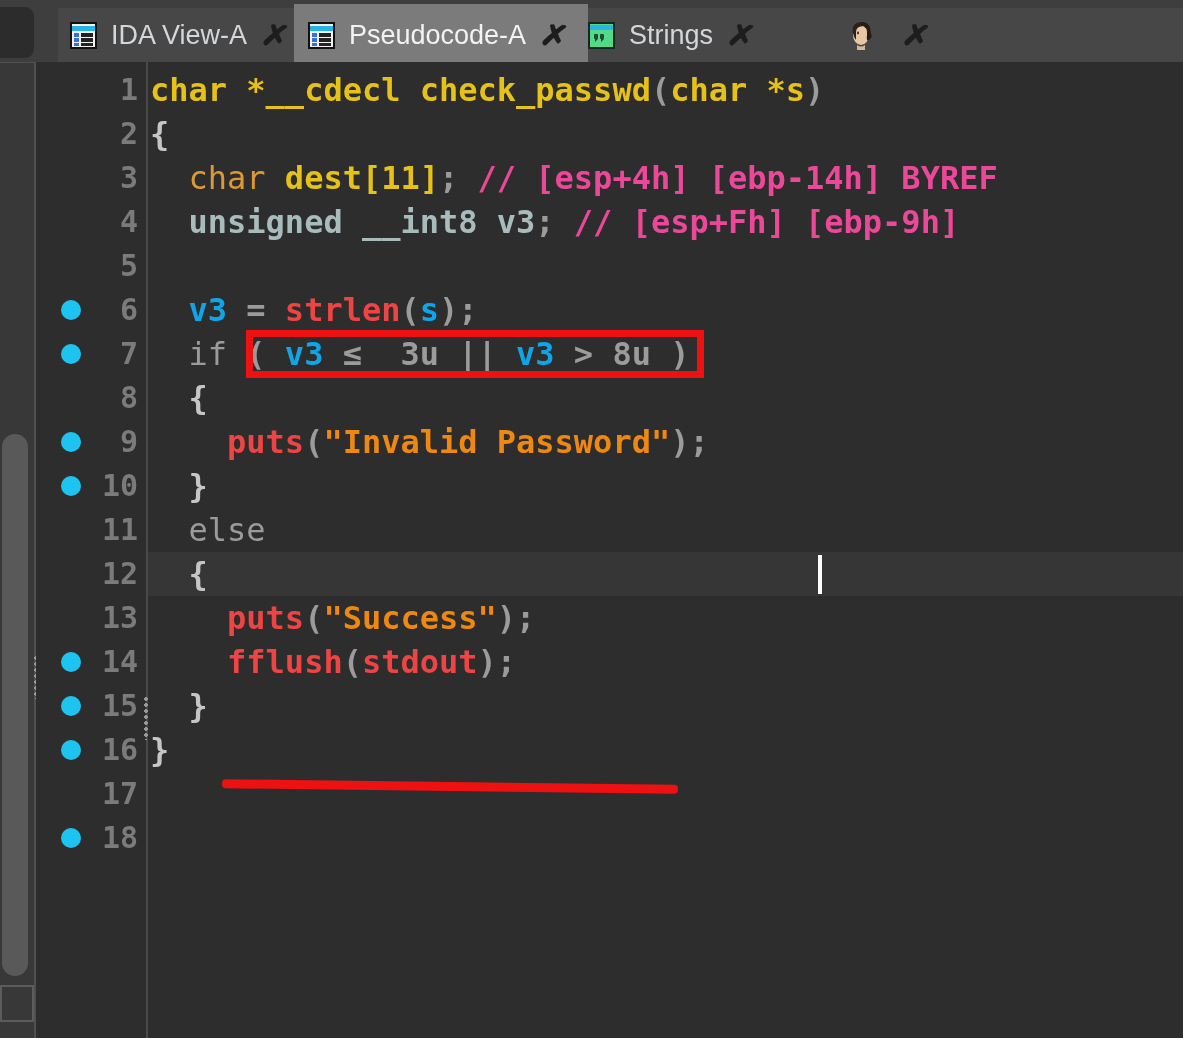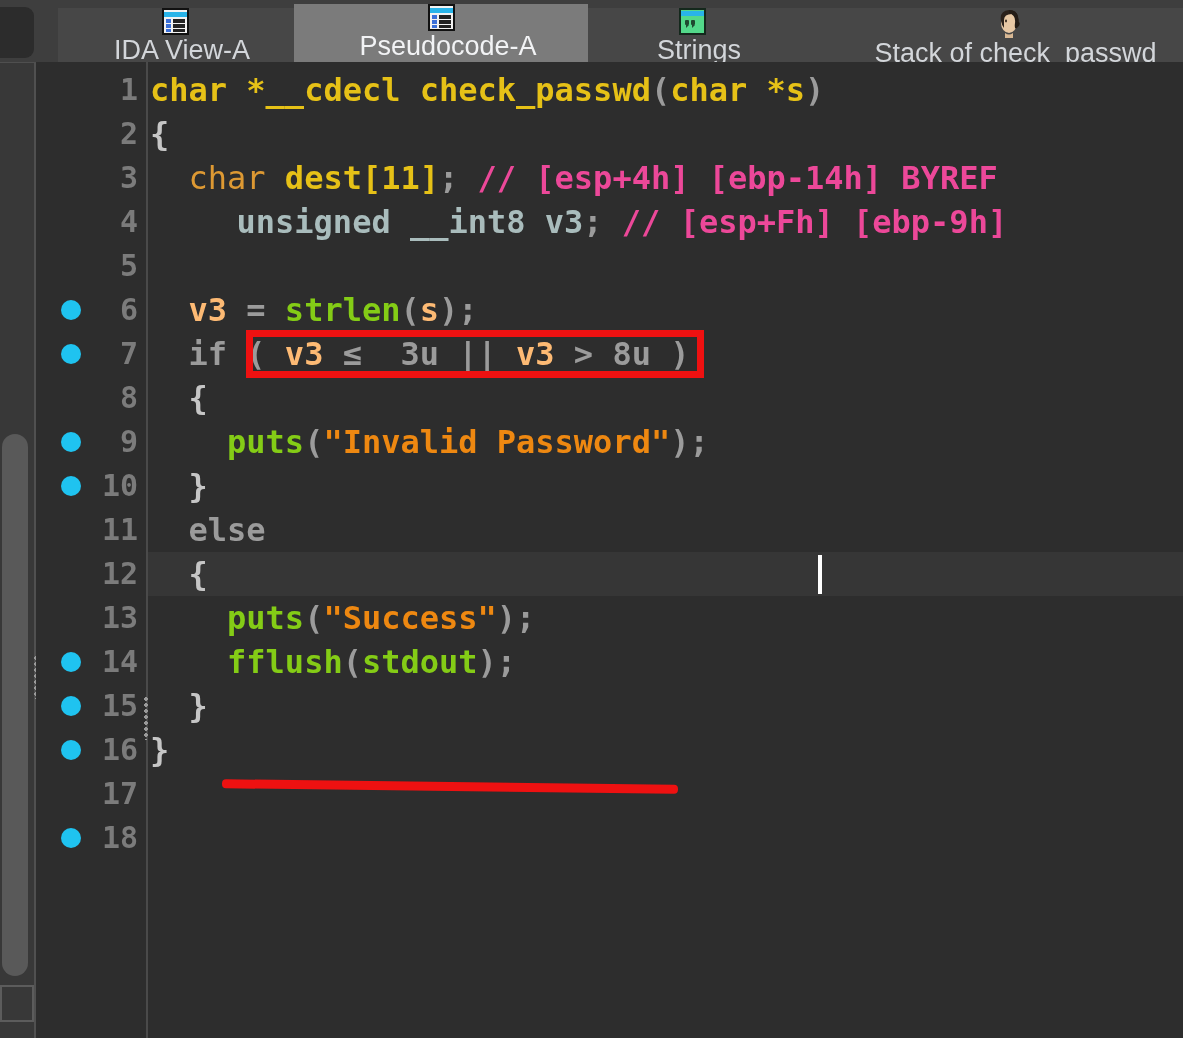--- a/index.html
+++ b/index.html
@@ -7,21 +7,21 @@
               font-family:"Liberation Sans", sans-serif; }
   #app { position:relative; width:1183px; height:1038px; background:#2b2b2b; overflow:hidden; }
 
   
   .tabbar { position:absolute; left:0; top:0; width:1183px; height:62px; background:#3e3e3e; }
   .corner-box { position:absolute; left:-10px; top:7px; width:44px; height:51px;
                 background:#2c2c2c; border-radius:9px; overflow:hidden;
                 color:#9a9a9a; font-size:24px; line-height:48px; }
   .corner-box span { position:absolute; left:2px; top:1px; }
   .tab { position:absolute; top:8px; height:54px; display:flex; align-items:center;
-         background:#474747; color:#d3d6da; font-size:27px; white-space:nowrap;flex-direction:column; }
+         background:#474747; color:#d3d6da; font-size:27px; white-space:nowrap; }
   .tab.active { top:4px; height:62px; background:#7b7b7b; color:#f2f3f5; }
   .tab .ticon { flex:0 0 auto; margin-right:14px; display:block; }
   .tab .xclose { font-size:30px; font-weight:bold; color:#1d1d1d;
                  transform:rotate(8deg) scaleX(1.15); margin-left:16px; cursor:pointer; }
   #tab-ida    { left:58px;  width:236px; padding-left:12px; }
   #tab-pseudo { left:294px; width:294px; padding-left:14px; }
   #tab-strings{ left:588px; width:222px; }
   #tab-stack  { left:810px; width:373px; padding-left:38px; }
 
   
@@ -52,24 +52,24 @@
   .codearea { position:absolute; left:148px; top:62px; width:1035px; height:976px;
               background:#2d2d2d; padding-top:6px; }
   .code-row { position:relative; height:44px; line-height:44px; white-space:pre;
               padding-left:2px; font-family:"DejaVu Sans Mono", monospace;
               font-size:32px; font-weight:600; color:#c6c6c6; }
   .code-row.hl { background:#363636; }
   .tk-name    { color:#e6c117; font-weight:700; }
   .tk-type    { color:#dd9933; font-weight:400; }
   .tk-str     { color:#ee8811; font-weight:700; }
   .tk-comment { color:#ec4899; font-weight:700; }
-  .tk-var     { color:#fdba74; font-weight:700; }
-  .tk-call    { color:#84cc16; font-weight:700; }
-  .tk-pale    { color:#a9bcbc; font-weight:600;margin-left:48px; }
-  .tk-kw      { color:#9b9b9b; font-weight:700; }
+  .tk-var     { color:#0ea5e9; font-weight:700; }
+  .tk-call    { color:#ef4444; font-weight:700; }
+  .tk-pale    { color:#a9bcbc; font-weight:600; }
+  .tk-kw      { color:#9b9b9b; font-weight:400; }
   .tk-brace   { color:#c6c6c6; font-weight:600; }
   .tk-punct   { color:#9b9b9b; font-weight:600; }
   .tk-plain   { color:#c6c6c6; }
 
   .caret { position:absolute; left:670px; top:3px; width:4px; height:39px; background:#ffffff; }
 
   
   .anno-box { position:absolute; left:98px; top:268px; width:458px; height:48px;
               border:7px solid #ee1111; pointer-events:none; }
   .anno-underline { position:absolute; left:74px; top:720px; width:456px; height:9px;
@@ -140,21 +140,20 @@
     <div class="tab" id="tab-stack">
       <span class="ticon">
         <svg width="26" height="30" viewBox="0 0 26 30">
           <ellipse cx="13" cy="15" rx="8" ry="10" fill="#e8c8a4"></ellipse>
           <path d="M5 13 Q3 3 13 2 Q22 2 21 10 Q24 10 22 16 L20 14 Q21 7 16 6 Q8 6 8 12 L8 20 Q6 18 5 13 Z" fill="#2b211a"></path>
           <path d="M13 2 Q24 3 22 13 Q26 16 21 20 Q18 22 19 15 Q20 7 13 5 Z" fill="#241c16"></path>
           <ellipse cx="10" cy="13" rx="1" ry="1.4" fill="#3a2c22"></ellipse>
           <path d="M9 25 Q13 28 17 25 L17 30 L9 30 Z" fill="#d8b894"></path>
         </svg>
       </span>
-      <span>Stack of check_passwd</span>
       <span class="xclose">✗</span>
     </div>
   </div>
 
   <div class="leftpanel">
     <div class="vscroll-thumb"></div>
     <div class="corner-cell"></div>
   </div>
   <div class="grip" id="grip-left"></div>
 

